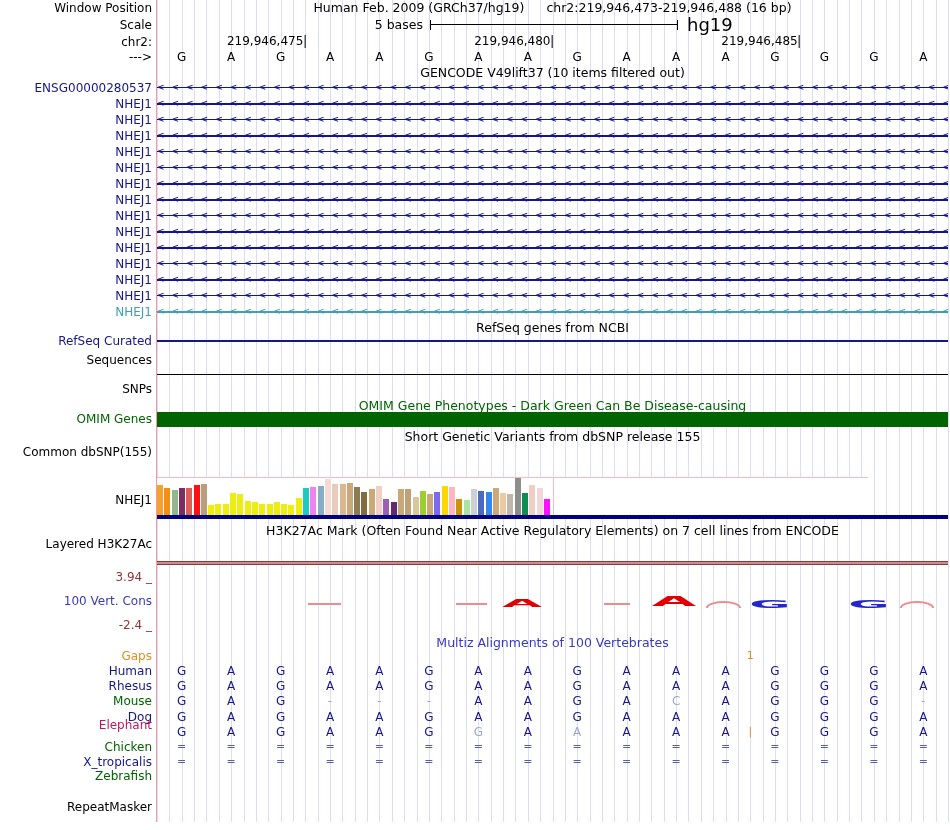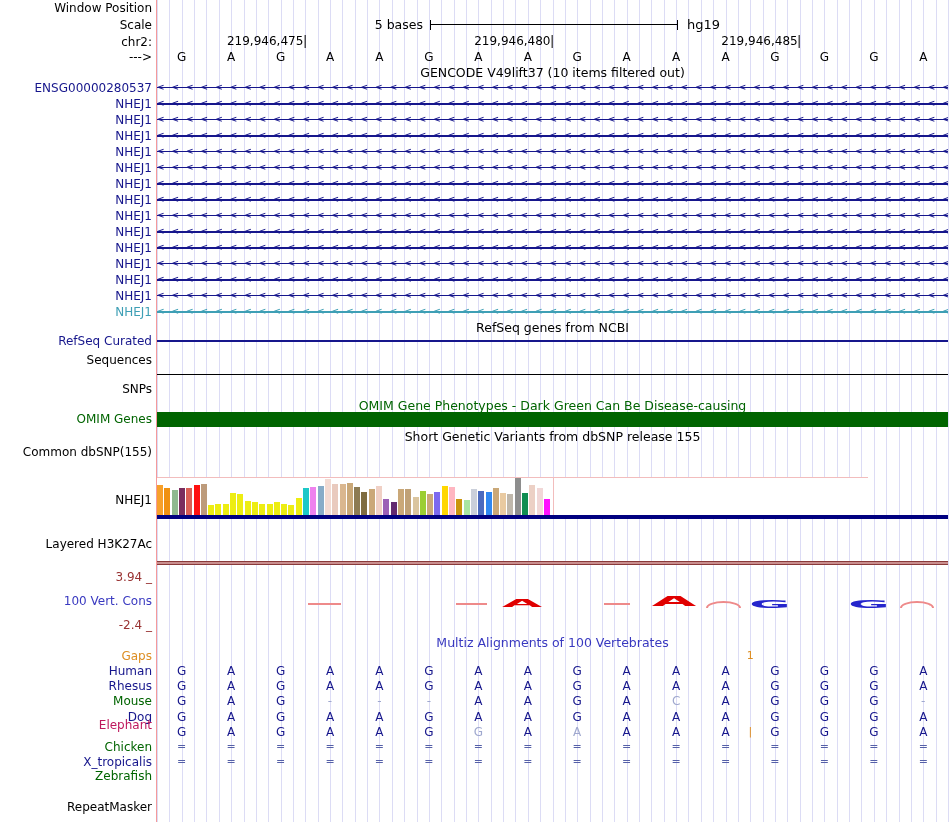--- a/index.html
+++ b/index.html
@@ -100,25 +100,29 @@
       <div class="grid" style="left: 886.203px; background: rgb(220, 220, 245);"></div>
       <div class="grid" style="left: 898.562px; background: rgb(220, 220, 245);"></div>
       <div class="grid" style="left: 910.922px; background: rgb(220, 220, 245);"></div>
       <div class="grid" style="left: 923.281px; background: rgb(220, 220, 245);"></div>
       <div class="grid" style="left: 935.641px; background: rgb(220, 220, 245);"></div>
       <div class="grid" style="left: 948px; background: rgb(220, 220, 245);"></div>
       <div class="pinkline" style="left: 156px; background: rgb(245, 154, 154);"></div>
     </div>
 
   <div class="lbl" style="top:1px">Window Position</div>
+  <div class="headerflex">
+    <span>Human Feb. 2009 (GRCh37/hg19)</span>
+    <span>chr2:219,946,473-219,946,488 (16 bp)</span>
+  </div>
 
   <div class="lbl" style="top:18px">Scale</div>
   <div style="position:absolute;right:527px;top:18px;font-size:12.5px;height:14px;line-height:14px">5 bases</div>
   <div class="scalebar"></div>
-  <div style="position:absolute;left:687px;top:18px;font-size:13px;height:14px;line-height:14px">hg19</div>
+  <div style="position:absolute;left:687px;top:18px;font-size:18px;height:14px;line-height:14px">hg19</div>
 
   <div class="lbl" style="top:35px">chr2:</div>
   <div id="coords">
       <div class="coord" style="left: 305.312px; top: 35px;">219,946,475</div>
       <div class="coord" style="left: 552.5px; top: 35px;">219,946,480</div>
       <div class="coord" style="left: 799.688px; top: 35px;">219,946,485</div>
     </div>
 
   <div class="lbl" style="top:50px">---&gt;</div>
   <div id="ruler-bases">
@@ -244,20 +248,21 @@
       <div class="bar" style="left: 500.1px; top: 493px; height: 22px; background: rgb(233, 202, 161);"></div>
       <div class="bar" style="left: 507.4px; top: 494px; height: 21px; background: rgb(191, 183, 171);"></div>
       <div class="bar" style="left: 514.7px; top: 478px; height: 37px; background: rgb(141, 141, 141);"></div>
       <div class="bar" style="left: 522px; top: 493px; height: 22px; background: rgb(15, 141, 81);"></div>
       <div class="bar" style="left: 529.3px; top: 485px; height: 30px; background: rgb(236, 208, 197);"></div>
       <div class="bar" style="left: 536.6px; top: 488px; height: 27px; background: rgb(241, 215, 215);"></div>
       <div class="bar" style="left: 543.9px; top: 499px; height: 16px; background: rgb(255, 16, 255);"></div>
     </div>
   <div class="hline" id="gtex-baseline" style="top: 515px; height: 4px; background: rgb(0, 0, 128);"></div>
 
+  <div class="ctitle" style="top:524px">H3K27Ac Mark (Often Found Near Active Regulatory Elements) on 7 cell lines from ENCODE</div>
   <div class="lbl" style="top:537px">Layered H3K27Ac</div>
   <div class="hline" id="h3k27ac-line" style="top: 561px; height: 4px; background: linear-gradient(rgb(138, 58, 58) 0px, rgb(138, 58, 58) 1px, rgb(201, 142, 142) 1px, rgb(201, 142, 142) 3px, rgb(138, 58, 58) 3px, rgb(138, 58, 58) 4px);"></div>
 
   <div class="lbl" id="phylop-max" style="top: 570px; color: rgb(153, 51, 51);">3.94 _</div>
   <div class="lbl" id="phylop-label" style="top: 594px; color: rgb(57, 57, 192);">100 Vert. Cons</div>
   <div id="phylop-glyphs">
       <div class="glyphdash" style="left: 307.5px; top: 603px; width: 33px; background: rgb(238, 138, 138);"></div>
       <div class="glyphdash" style="left: 455.5px; top: 603px; width: 31px; background: rgb(238, 138, 138);"></div>
       <div class="glyphletter" style="left: 502px; top: 597px; font-size: 13px; line-height: 13px; color: rgb(224, 0, 0); transform: scaleX(4) scaleY(0.85);">A</div>
       <div class="glyphdash" style="left: 604px; top: 603px; width: 26px; background: rgb(238, 138, 138);"></div>

